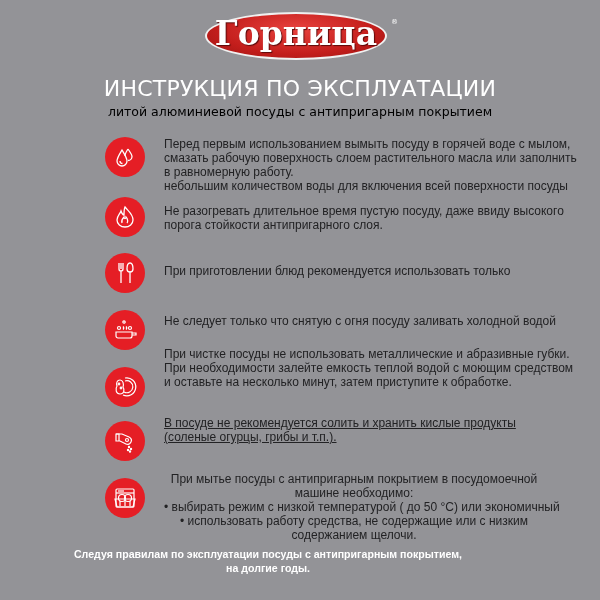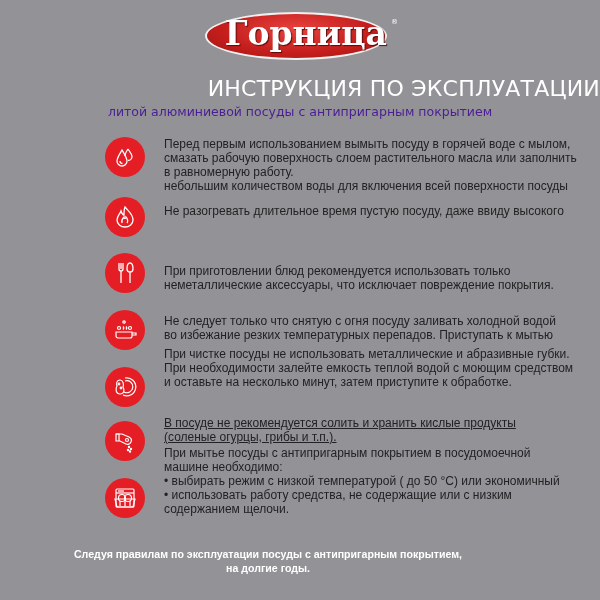--- a/index.html
+++ b/index.html
@@ -14,36 +14,36 @@
       width: 182px; height: 50px;
     }
     .logo-oval {
       position: absolute; left: 0; top: 4px; width: 182px; height: 48px;
       border-radius: 50%;
       background: radial-gradient(ellipse at 50% 35%, #e8433f 0%, #c41e1c 60%, #9a1412 100%);
       border: 2px solid #f0f0f0;
       box-sizing: border-box;
     }
     .logo-text {
-      position: absolute; left: 0; top: 6px; width: 182px; text-align: right;
+      position: absolute; left: 0; top: 6px; width: 182px; text-align: center;
       font-family: "DejaVu Serif", serif; font-weight: bold;
       font-size: 33px; color: #ffffff; letter-spacing: 0px;
       text-shadow: 1px 1px 1px #5a0a0a;
     }
     .logo-reg {
       position: absolute; left: 186px; top: 10px; font-size: 7px; color: #fff;
     }
     .title {
-      position: absolute; left: 0; top: 76px; width: 600px; text-align: right;
+      position: absolute; left: 0; top: 76px; width: 600px; text-align: center;
       font-family: "DejaVu Sans", sans-serif; font-size: 22px; color: #ffffff;
       letter-spacing: 0.2px;
     }
     .subtitle {
       position: absolute; left: 0; top: 104px; width: 600px; text-align: center;
-      font-family: "DejaVu Sans", sans-serif; font-size: 12.5px; color: #4c1d95;
+      font-family: "DejaVu Sans", sans-serif; font-size: 12.5px; color: #000000;
     }
     .item {
       position: absolute; left: 0; width: 600px;
     }
     .icon-circle {
       position: absolute; left: 105px; width: 40px; height: 40px; border-radius: 50%;
       background: #e51e25;
       display: flex; align-items: center; justify-content: center;
     }
     .icon-circle svg { width: 26px; height: 26px; }
@@ -90,50 +90,49 @@
 
 <div class="item">
   <div class="icon-circle" style="top:197px;">
     <svg viewBox="0 0 26 26" fill="none" stroke="#fff" stroke-width="1.3">
       <path d="M13 3 C16 7 21 10 21 16 a8 7 0 0 1 -16 0 C5 12 8 10 9 7 C10 10 11 11 12 11 C12 8 12 5 13 3 Z"></path>
       <path d="M10 19 C9 16 11 14 12 13 C12 15 14 15 14 13 C16 15 16 18 15 19"></path>
     </svg>
   </div>
   <div class="item-text" style="top:204px;">
     <div>Не разогревать длительное время пустую посуду, даже ввиду высокого</div>
+    <div>порога стойкости антипригарного слоя.</div>
   </div>
 </div>
 
 <div class="item">
   <div class="icon-circle" style="top:253px;">
     <svg viewBox="0 0 26 26" fill="none" stroke="#fff" stroke-width="1.3">
       <path d="M7 3 v6 a2 2 0 0 0 4 0 v-6 M9 3 v6 M9 11 v12"></path>
       <path d="M18 3 c-2.5 0 -3 4 -3 6 c0 2 1 3 3 3 c2 0 3 -1 3 -3 c0 -2 -0.5 -6 -3 -6 Z M18 12 v11"></path>
     </svg>
   </div>
   <div class="item-text" style="top:264px;">
     <div>При приготовлении блюд рекомендуется использовать только</div>
-    <div>неметаллические аксессуары, что исключает повреждение покрытия.</div>
   </div>
 </div>
 
 <div class="item">
   <div class="icon-circle" style="top:310px;">
     <svg viewBox="0 0 26 26" fill="none" stroke="#fff" stroke-width="1.2">
       <circle cx="12" cy="5" r="1.2"></circle>
       <circle cx="7" cy="11" r="1.5"></circle>
       <path d="M11 9.5 c1 1 1 2 0 3 M14 9.5 c1 1 1 2 0 3"></path>
       <circle cx="18" cy="11" r="1.5"></circle>
       <path d="M4 15 h16 v4 a2 2 0 0 1 -2 2 h-12 a2 2 0 0 1 -2 -2 Z"></path>
       <path d="M20 16 h4 v2 h-4"></path>
     </svg>
   </div>
   <div class="item-text" style="top:314px;">
     <div>Не следует только что снятую с огня посуду заливать холодной водой</div>
-    <div>во избежание резких температурных перепадов. Приступать к мытью</div>
   </div>
 </div>
 
 <div class="item">
   <div class="icon-circle" style="top:367px;">
     <svg viewBox="0 0 26 26" fill="none" stroke="#fff" stroke-width="1.2">
       <path d="M13 4 a9 9 0 1 1 -2 17"></path>
       <path d="M13 7 a6 6 0 1 1 -1 11"></path>
       <path d="M8 6 c-3 0 -4 3 -3 6 c-2 3 -1 8 3 8 c4 0 5 -4 3 -7 c1 -3 0 -7 -3 -7 Z"></path>
       <circle cx="7" cy="10" r="0.8"></circle>
@@ -170,21 +169,21 @@
     <svg viewBox="0 0 26 26" fill="none" stroke="#fff" stroke-width="1.2">
       <rect x="4" y="4" width="18" height="18" rx="1"></rect>
       <path d="M4 8 h18"></path>
       <path d="M6 6 h6"></path>
       <circle cx="10" cy="13" r="3.5"></circle>
       <circle cx="16" cy="13" r="3.5"></circle>
       <path d="M3 14 h20 l-2 8 h-16 Z"></path>
       <path d="M8 16 v5 M13 16 v5 M18 16 v5"></path>
     </svg>
   </div>
-  <div class="item-text" style="top:446px;">
+  <div class="item-text" style="top:472px;text-align:center;">
     <div>При мытье посуды с антипригарным покрытием в посудомоечной</div>
     <div>машине необходимо:</div>
     <div>•  выбирать режим с низкой температурой ( до 50 °С) или экономичный</div>
     <div>•  использовать работу средства, не содержащие или с низким</div>
     <div>содержанием щелочи.</div>
   </div>
 </div>
 
 <div class="footer">
   <div>Следуя правилам по эксплуатации посуды с антипригарным покрытием,</div>

